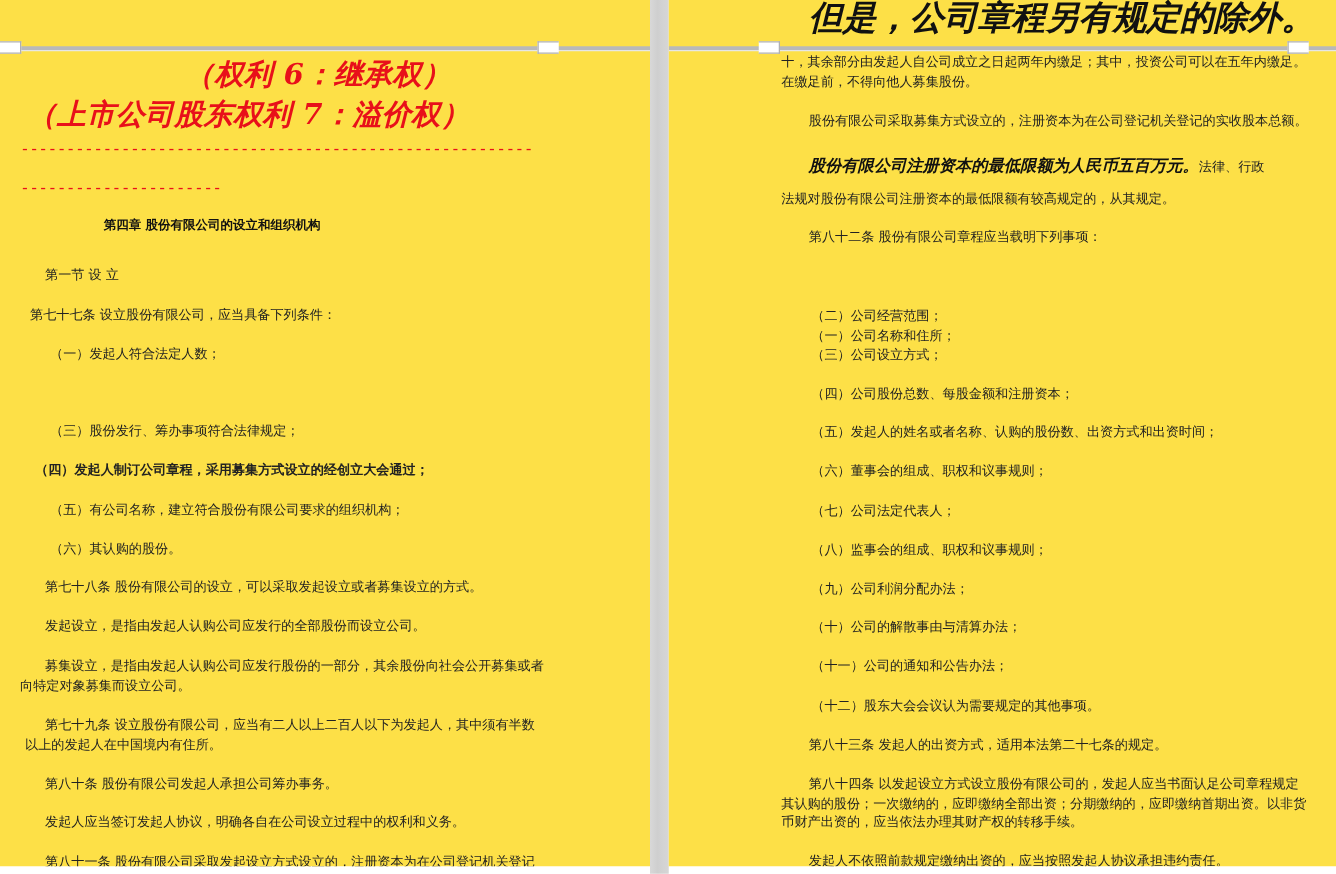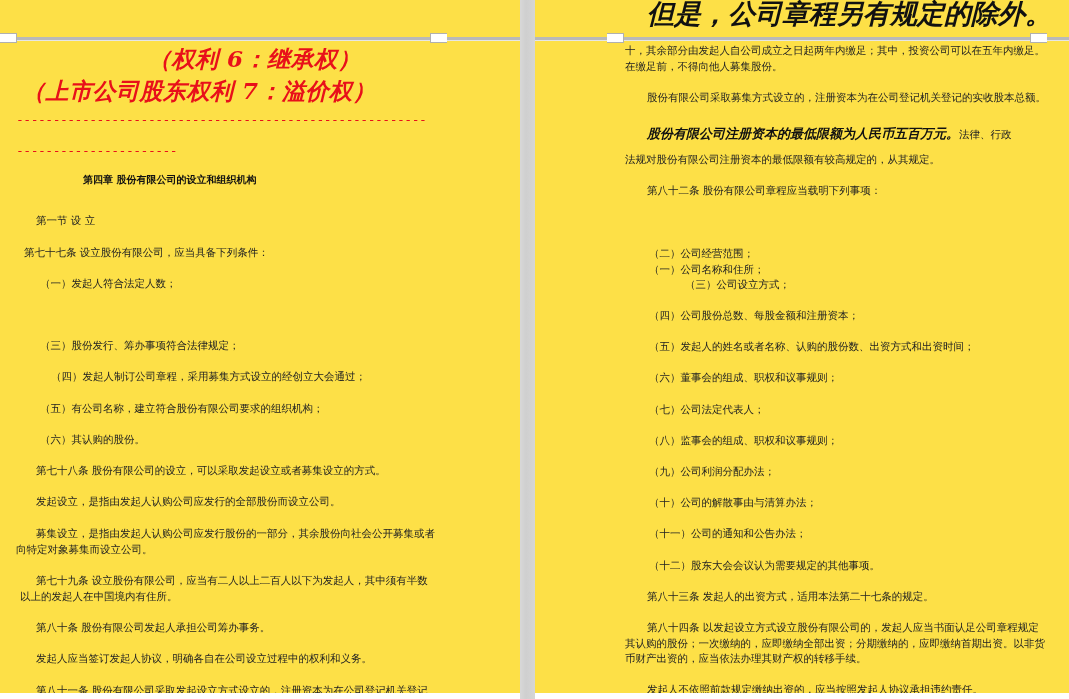--- a/index.html
+++ b/index.html
@@ -60,21 +60,21 @@
   <div class="red-title" style="left:22px;top:76px;">（上市公司股东权利 7：溢价权）</div>
   <div class="dash-line" style="left:16px;top:112px;width:412px;">--------------------------------------------------------</div>
   <div class="dash-line" style="left:16px;top:143px;width:164px;">----------------------</div>
 
   <div class="chapter" style="left:83px;top:173px;">第四章  股份有限公司的设立和组织机构</div>
   <div class="t" style="left:36px;top:212px;">第一节   设   立</div>
 
   <div class="t" style="left:24px;top:244px;">第七十七条   设立股份有限公司，应当具备下列条件：</div>
   <div class="t" style="left:40px;top:275px;">（一）发起人符合法定人数；</div>
   <div class="t" style="left:40px;top:337px;">（三）股份发行、筹办事项符合法律规定；</div>
-  <div class="t" style="left:51px;top:368px;">（四）发起人制订公司章程，采用募集方式设立的经创立大会通过；</div>
+  <div class="t" style="left:28px;top:368px;font-weight:bold;">（四）发起人制订公司章程，采用募集方式设立的经创立大会通过；</div>
   <div class="t" style="left:40px;top:400px;">（五）有公司名称，建立符合股份有限公司要求的组织机构；</div>
   <div class="t" style="left:40px;top:431px;">（六）其认购的股份。</div>
 
   <div class="t" style="left:36px;top:462px;">第七十八条   股份有限公司的设立，可以采取发起设立或者募集设立的方式。</div>
   <div class="t" style="left:36px;top:493px;">发起设立，是指由发起人认购公司应发行的全部股份而设立公司。</div>
   <div class="t" style="left:36px;top:525px;">募集设立，是指由发起人认购公司应发行股份的一部分，其余股份向社会公开募集或者</div>
   <div class="t" style="left:16px;top:541px;">向特定对象募集而设立公司。</div>
   <div class="t" style="left:36px;top:572px;">第七十九条   设立股份有限公司，应当有二人以上二百人以下为发起人，其中须有半数</div>
   <div class="t" style="left:20px;top:588px;">以上的发起人在中国境内有住所。</div>
   <div class="t" style="left:36px;top:619px;">第八十条   股份有限公司发起人承担公司筹办事务。</div>
@@ -95,21 +95,21 @@
   <div class="t" style="left:112px;top:89px;">股份有限公司采取募集方式设立的，注册资本为在公司登记机关登记的实收股本总额。</div>
 
   <div class="t" style="left:90px;top:151px;">法规对股份有限公司注册资本的最低限额有较高规定的，从其规定。</div>
   <div class="t" style="left:112px;top:126px;">
     <span class="bold-italic">股份有限公司注册资本的最低限额为人民币五百万元。</span><span>法律、行政</span>
   </div>
   <div class="t" style="left:112px;top:182px;">第八十二条   股份有限公司章程应当载明下列事项：</div>
 
   <div class="t" style="left:114px;top:213px;margin-top:48px;">（一）公司名称和住所；</div>
   <div class="t" style="left:114px;top:245px;">（二）公司经营范围；</div>
-  <div class="t" style="left:114px;top:276px;margin-left:36px;">（三）公司设立方式；</div>
+  <div class="t" style="left:114px;top:276px;">（三）公司设立方式；</div>
   <div class="t" style="left:114px;top:307px;">（四）公司股份总数、每股金额和注册资本；</div>
   <div class="t" style="left:114px;top:338px;">（五）发起人的姓名或者名称、认购的股份数、出资方式和出资时间；</div>
   <div class="t" style="left:114px;top:369px;">（六）董事会的组成、职权和议事规则；</div>
   <div class="t" style="left:114px;top:401px;">（七）公司法定代表人；</div>
   <div class="t" style="left:114px;top:432px;">（八）监事会的组成、职权和议事规则；</div>
   <div class="t" style="left:114px;top:463px;">（九）公司利润分配办法；</div>
   <div class="t" style="left:114px;top:494px;">（十）公司的解散事由与清算办法；</div>
   <div class="t" style="left:114px;top:525px;">（十一）公司的通知和公告办法；</div>
   <div class="t" style="left:114px;top:557px;">（十二）股东大会会议认为需要规定的其他事项。</div>
 

